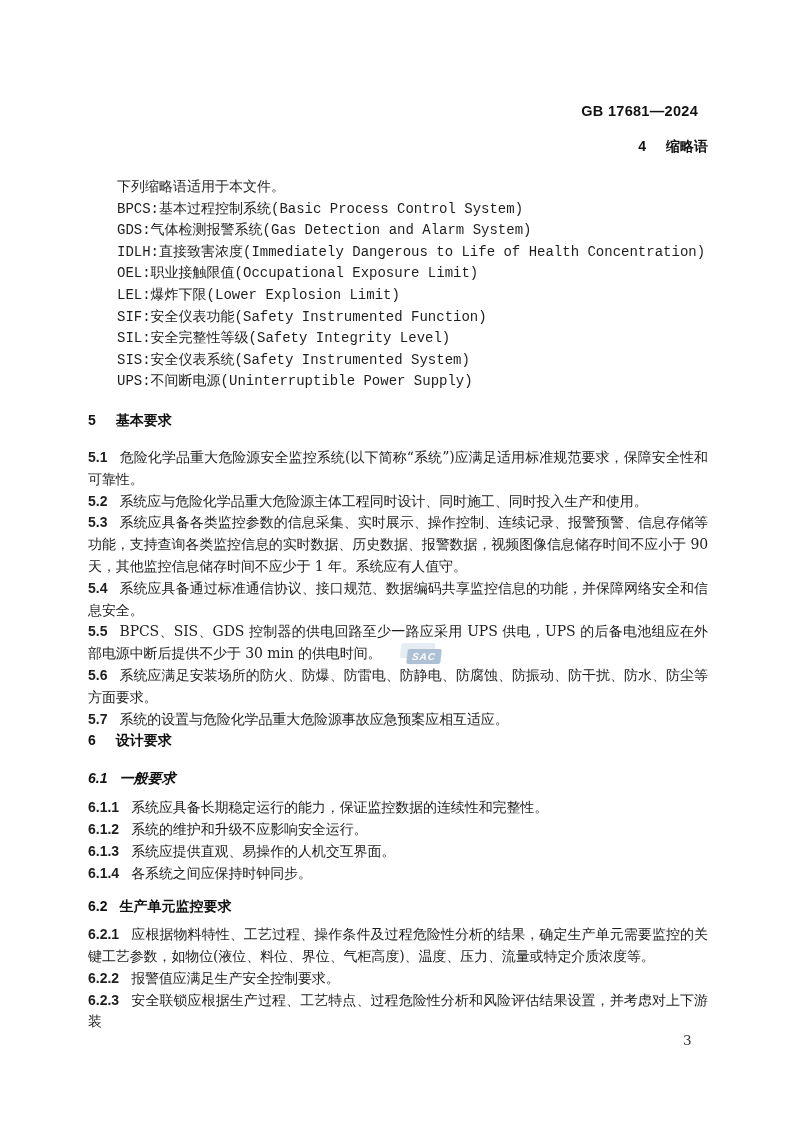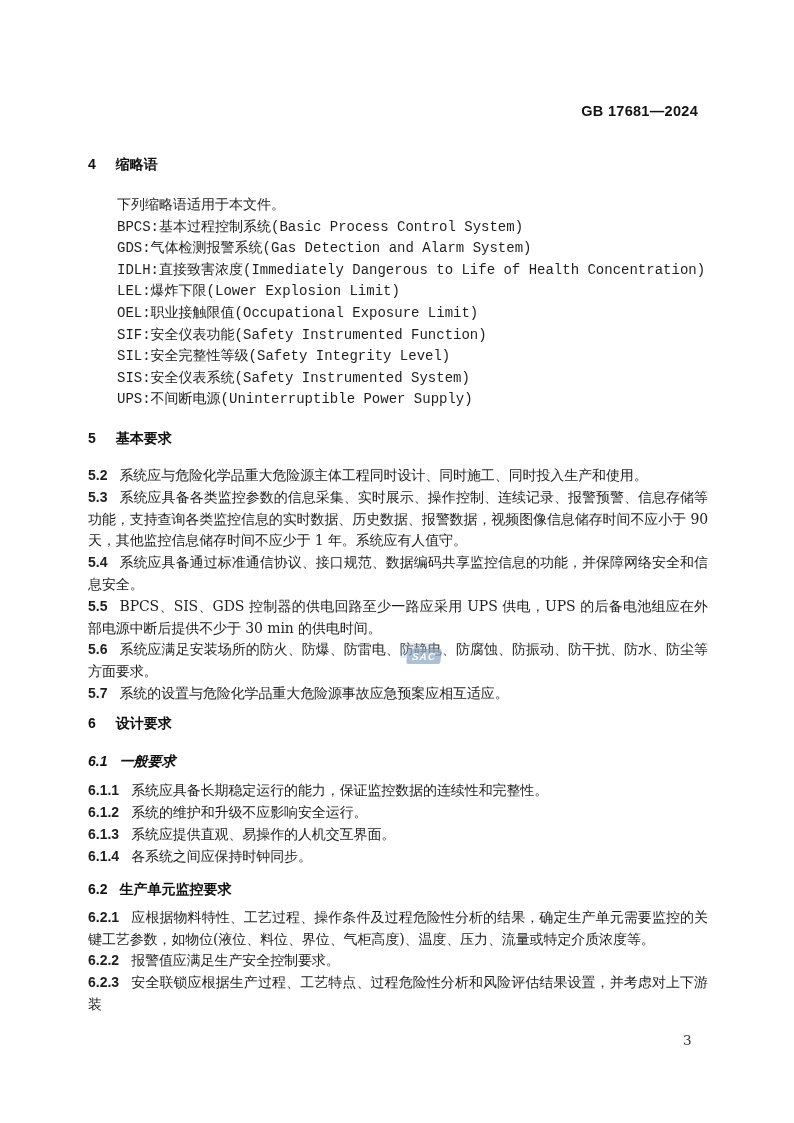--- a/index.html
+++ b/index.html
@@ -17,31 +17,31 @@
     font-weight:700;font-size:14.5px;color:#111;letter-spacing:.3px;line-height:20px;
   }
 
   .h-sec,.h-sub{
     font-family:"Liberation Sans","DejaVu Sans",sans-serif;
     font-weight:700;font-size:14px;color:#111;line-height:20px;
   }
   .h-sec .hnum{margin-right:20px;}
   .h-sub .hnum{margin-right:12px;}
 
-  #h-sec-4{margin-top:33px;}
+  #h-sec-4{margin-top:15px;text-align:right;}
   .abbr-block{margin-top:21px;}
   .abbr-line{line-height:21.6px;text-indent:29px;white-space:nowrap;font-family:Liberation Mono, monospace;}
   #h-sec-5{margin-top:17px;}
   .clause-block{margin-top:17px;}
   .clause{line-height:21.8px;text-align:justify;letter-spacing:-0.1px;}
   .cnum{
     font-family:"Liberation Sans","DejaVu Sans",sans-serif;
     font-weight:700;margin-right:12px;letter-spacing:0;
   }
-  #h-sec-6{margin-top:8px;}
+  #h-sec-6{margin-top:0;}
   #h-sub-6-1{margin-top:18px;font-style:italic;}
   #block-6-1{margin-top:8px;}
   #block-6-1 .clause{line-height:22px;}
   #h-sub-6-2{margin-top:12px;}
   #block-6-2{margin-top:8px;}
 
   .watermark{
     position:absolute;left:407px;top:649px;
     background:rgba(143,169,196,0.72);color:rgba(255,255,255,0.95);
     font-family:"Liberation Sans","DejaVu Sans",sans-serif;
@@ -64,33 +64,34 @@
 
   <h2 class="h-sec" id="h-sec-4">
     <span class="hnum">4</span><span class="htitle">缩略语</span>
   </h2>
 
   <div class="abbr-block">
     <p class="abbr-line">下列缩略语适用于本文件。</p>
     <p class="abbr-line">BPCS:基本过程控制系统(Basic Process Control System)</p>
     <p class="abbr-line">GDS:气体检测报警系统(Gas Detection and Alarm System)</p>
     <p class="abbr-line">IDLH:直接致害浓度(Immediately Dangerous to Life of Health Concentration)</p>
+    <p class="abbr-line">OEL:职业接触限值(Occupational Exposure Limit)</p>
     <p class="abbr-line">LEL:爆炸下限(Lower Explosion Limit)</p>
-    <p class="abbr-line">OEL:职业接触限值(Occupational Exposure Limit)</p>
     <p class="abbr-line">SIF:安全仪表功能(Safety Instrumented Function)</p>
     <p class="abbr-line">SIL:安全完整性等级(Safety Integrity Level)</p>
     <p class="abbr-line">SIS:安全仪表系统(Safety Instrumented System)</p>
     <p class="abbr-line">UPS:不间断电源(Uninterruptible Power Supply)</p>
   </div>
 
   <h2 class="h-sec" id="h-sec-5">
     <span class="hnum">5</span><span class="htitle">基本要求</span>
   </h2>
 
   <div class="clause-block">
+    <p class="clause"><span class="cnum">5.1</span><span>危险化学品重大危险源安全监控系统(以下简称“系统”)应满足适用标准规范要求，保障安全性和可靠性。</span></p>
     <p class="clause"><span class="cnum">5.2</span><span>系统应与危险化学品重大危险源主体工程同时设计、同时施工、同时投入生产和使用。</span></p>
     <p class="clause"><span class="cnum">5.3</span><span>系统应具备各类监控参数的信息采集、实时展示、操作控制、连续记录、报警预警、信息存储等功能，支持查询各类监控信息的实时数据、历史数据、报警数据，视频图像信息储存时间不应小于 90 天，其他监控信息储存时间不应少于 1 年。系统应有人值守。</span></p>
     <p class="clause"><span class="cnum">5.4</span><span>系统应具备通过标准通信协议、接口规范、数据编码共享监控信息的功能，并保障网络安全和信息安全。</span></p>
     <p class="clause"><span class="cnum">5.5</span><span>BPCS、SIS、GDS 控制器的供电回路至少一路应采用 UPS 供电，UPS 的后备电池组应在外部电源中断后提供不少于 30 min 的供电时间。</span></p>
     <p class="clause"><span class="cnum">5.6</span><span>系统应满足安装场所的防火、防爆、防雷电、防静电、防腐蚀、防振动、防干扰、防水、防尘等方面要求。</span></p>
     <p class="clause"><span class="cnum">5.7</span><span>系统的设置与危险化学品重大危险源事故应急预案应相互适应。</span></p>
   </div>
 
   <h2 class="h-sec" id="h-sec-6">
     <span class="hnum">6</span><span class="htitle">设计要求</span>

